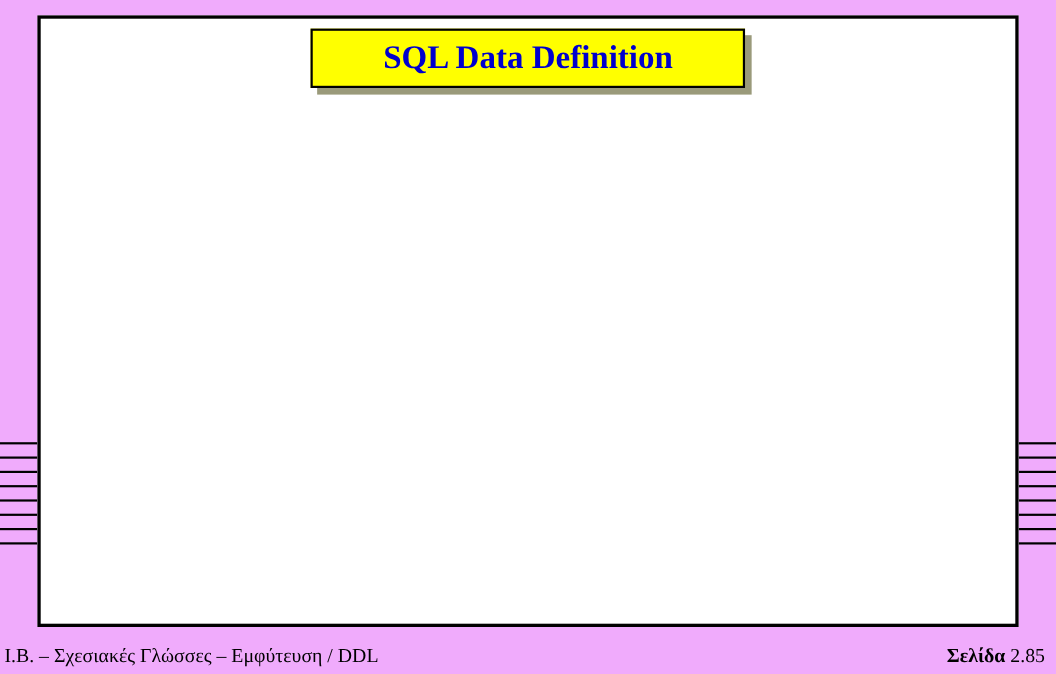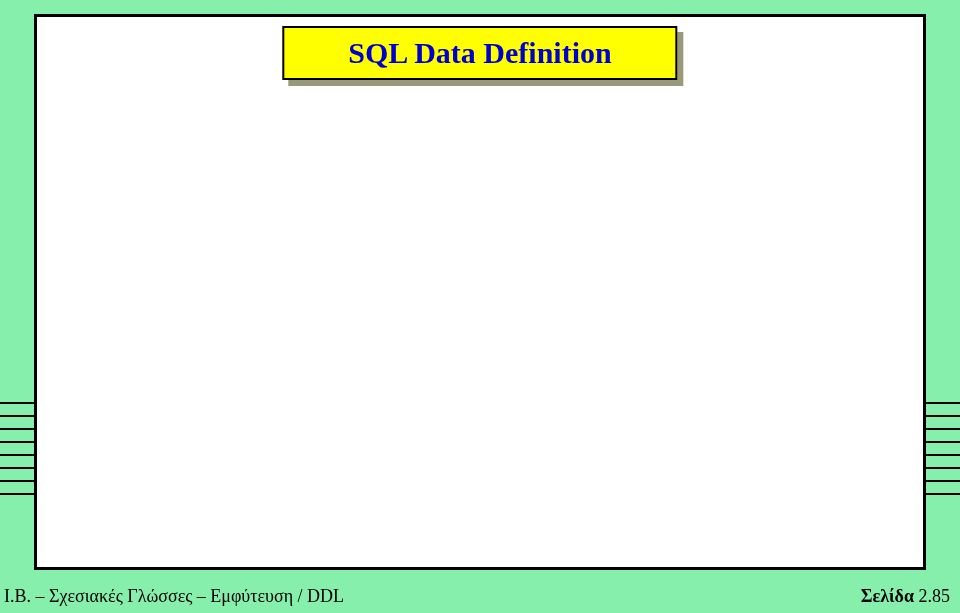--- a/index.html
+++ b/index.html
@@ -1,21 +1,21 @@
 <!DOCTYPE html>
 <html><head>
 <meta charset="utf-8">
 <style>
   * { box-sizing: border-box; margin: 0; padding: 0; }
   html, body { width: 960px; height: 613px; font-family: "Times New Roman", serif; background: #fff; }
   .slide {
     position: relative;
     width: 960px;
     height: 613px;
-    background: #86efac;
+    background: #f0abfc;
   }
   .outer-frame {
     position: absolute;
     top: 14px; left: 34px;
     width: 892px; height: 556px;
     border: 3px solid #000;
     background: #fff;
     z-index: 2;
   }
   .title-box-wrap {

